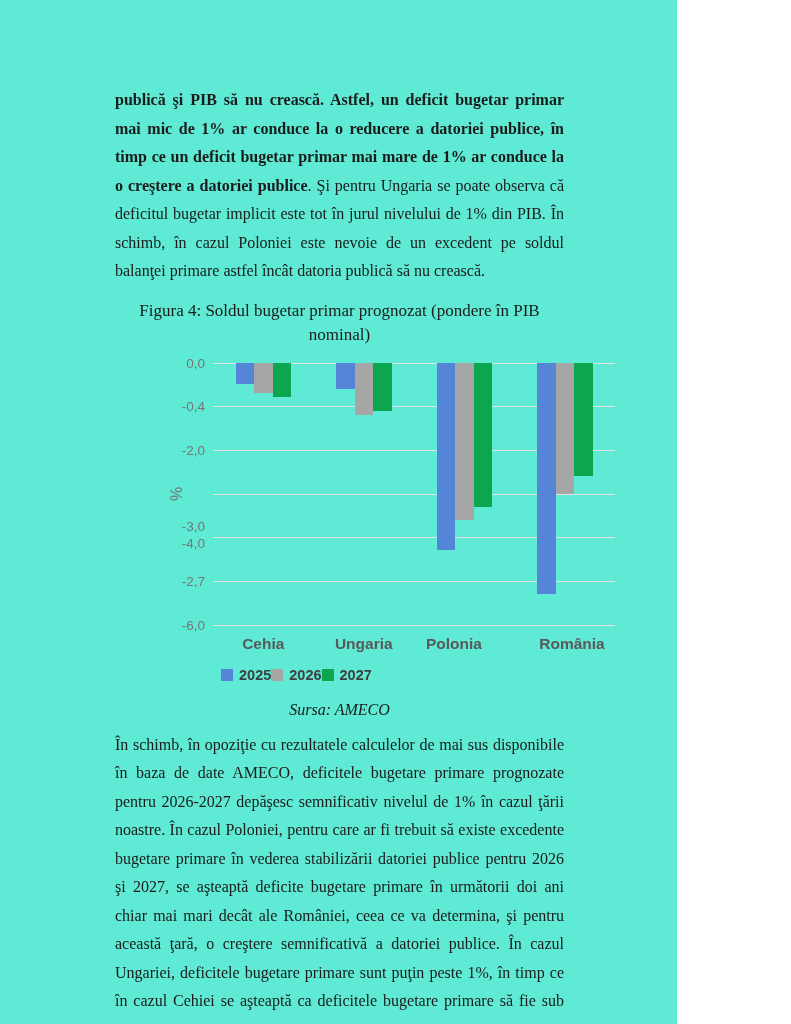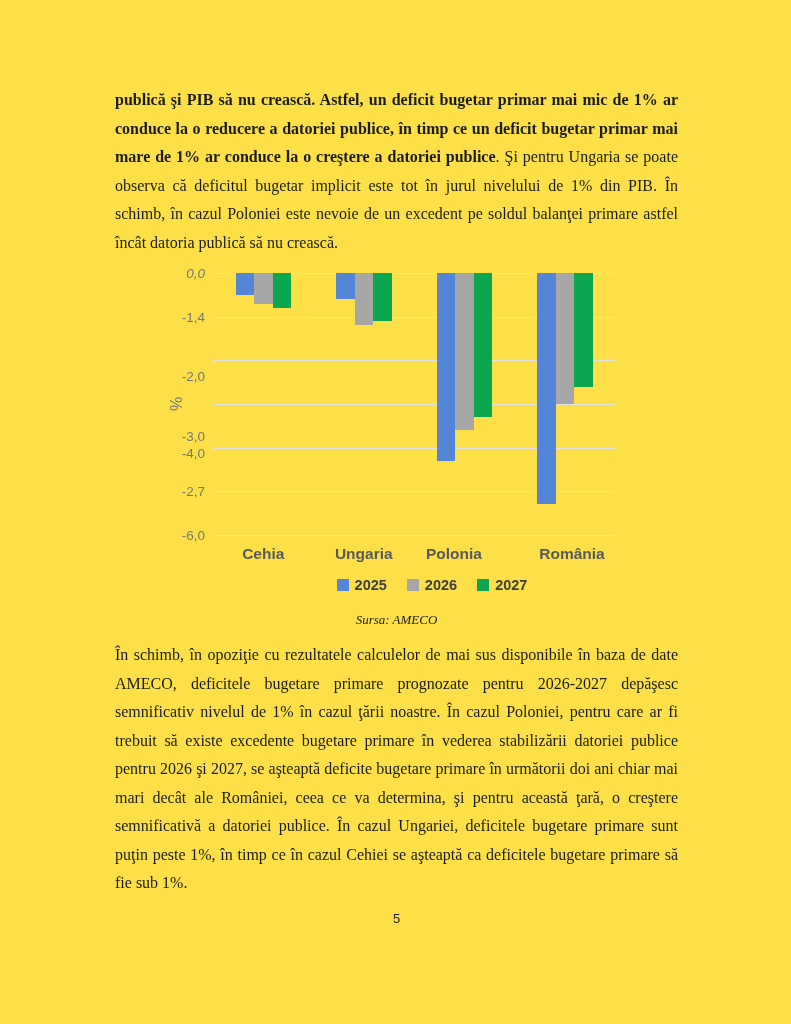--- a/index.html
+++ b/index.html
@@ -2,25 +2,25 @@
 <html><head>
 <meta charset="utf-8">
 <style>
   html, body {
     margin: 0;
     padding: 0;
     background: #ffffff;
   }
   .page {
     position: relative;
-    width: 791px;
+    width: 677px;
     height: 1024px;
     box-sizing: border-box;
     padding: 86px 113px 0 115px;
-    background: #fde047;
+    background: #5eead4;
     font-family: "Liberation Serif", serif;
     color: #1b1b1b;
     overflow: hidden;
   }
   .para {
     margin: 0;
     font-size: 16px;
     line-height: 28.5px;
     text-align: justify;
   }
@@ -77,44 +77,43 @@
   .ylabel {
     position: absolute;
     left: 62px;
     top: 147px;
     transform: translate(-50%, -50%) rotate(-90deg);
     font-size: 16px;
     color: #767676;
   }
   .legend {
     position: absolute;
-    left: 116px;
+    left: 106px;
     top: 320px;
     width: 402px;
     display: flex;
-    justify-content: center;
-    gap: 20px;
+    justify-content: flex-start;
   }
   .legend-item {
     display: flex;
     align-items: center;
     gap: 6px;
   }
   .legend-swatch {
     width: 12px;
     height: 12px;
   }
   .legend-label {
     font-size: 14.5px;
     font-weight: bold;
     color: #3f3f3f;
   }
   .sursa {
     margin-top: 4px;
-    font-size: 13px;
+    font-size: 16px;
     line-height: 22px;
     font-style: italic;
     text-align: center;
   }
   .para2 { margin-top: 10px; }
   .fig5-title {
     margin-top: 8px;
     font-size: 17px;
     line-height: 24px;
     text-align: center;
@@ -128,30 +127,31 @@
     color: #222222;
   }
 </style>
 </head>
 <body>
 
 <div class="page">
 
   <p class="para"><span class="bold">publică şi PIB să nu crească. Astfel, un deficit bugetar primar mai mic de 1% ar conduce la o reducere a datoriei publice, în timp ce un deficit bugetar primar mai mare de 1% ar conduce la o creştere a datoriei publice</span><span>. Şi pentru Ungaria se poate observa că deficitul bugetar implicit este tot în jurul nivelului de 1% din PIB. În schimb, în cazul Poloniei este nevoie de un excedent pe soldul balanţei primare astfel încât datoria publică să nu crească.</span></p>
 
+  <div class="fig-title">Figura 4: Soldul bugetar primar prognozat (pondere în PIB nominal)</div>
 
   <div class="chart">
     <div class="ylabel">%</div>
     <div class="plot" id="plot">
         <div class="gridline" style="top: 0px;"></div>
-        <div class="tick" style="top: 0px; font-style: italic;">0,0</div>
+        <div class="tick" style="top: 0px;">0,0</div>
         <div class="gridline" style="top: 43.6667px;"></div>
-        <div class="tick" style="top: 43.6667px;">-1,4</div>
+        <div class="tick" style="top: 43.6667px;">-0,4</div>
         <div class="gridline" style="top: 87.3333px;"></div>
-        <div class="tick" style="top: 87.3333px; margin-top: 16px;">-2,0</div>
+        <div class="tick" style="top: 87.3333px;">-2,0</div>
         <div class="gridline" style="top: 131px;"></div>
         <div class="tick" style="top: 131px; margin-top: 32px;">-3,0</div>
         <div class="gridline" style="top: 174.667px;"></div>
         <div class="tick" style="top: 180px;">-4,0</div>
         <div class="gridline" style="top: 218.333px;"></div>
         <div class="tick" style="top: 218.333px;">-2,7</div>
         <div class="gridline" style="top: 262px;"></div>
         <div class="tick" style="top: 262px;">-6,0</div>
         <div class="bar" style="left: 22.5px; width: 18.5px; height: 21.8333px; background: rgb(85, 133, 214);"></div>
         <div class="bar" style="left: 41px; width: 18.5px; height: 30.5667px; background: rgb(166, 166, 166);"></div>

